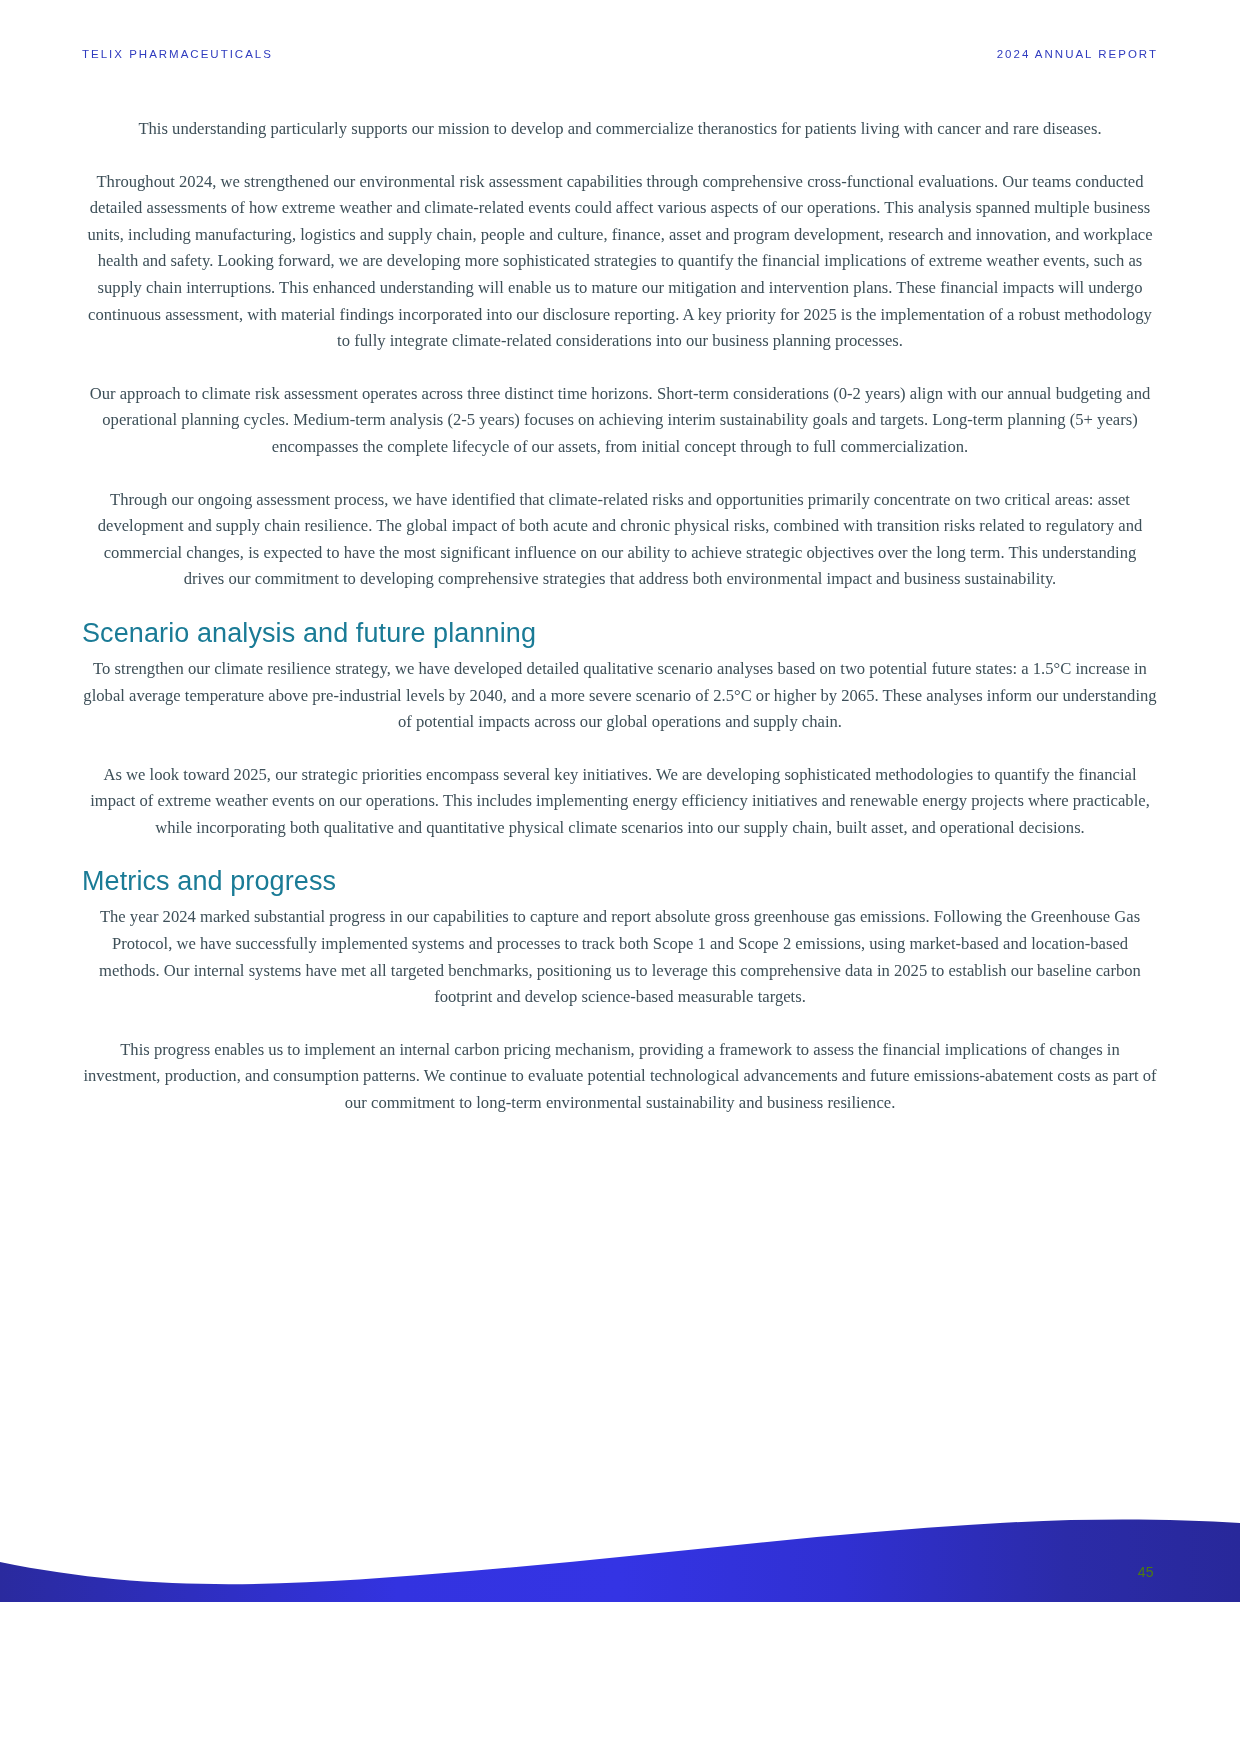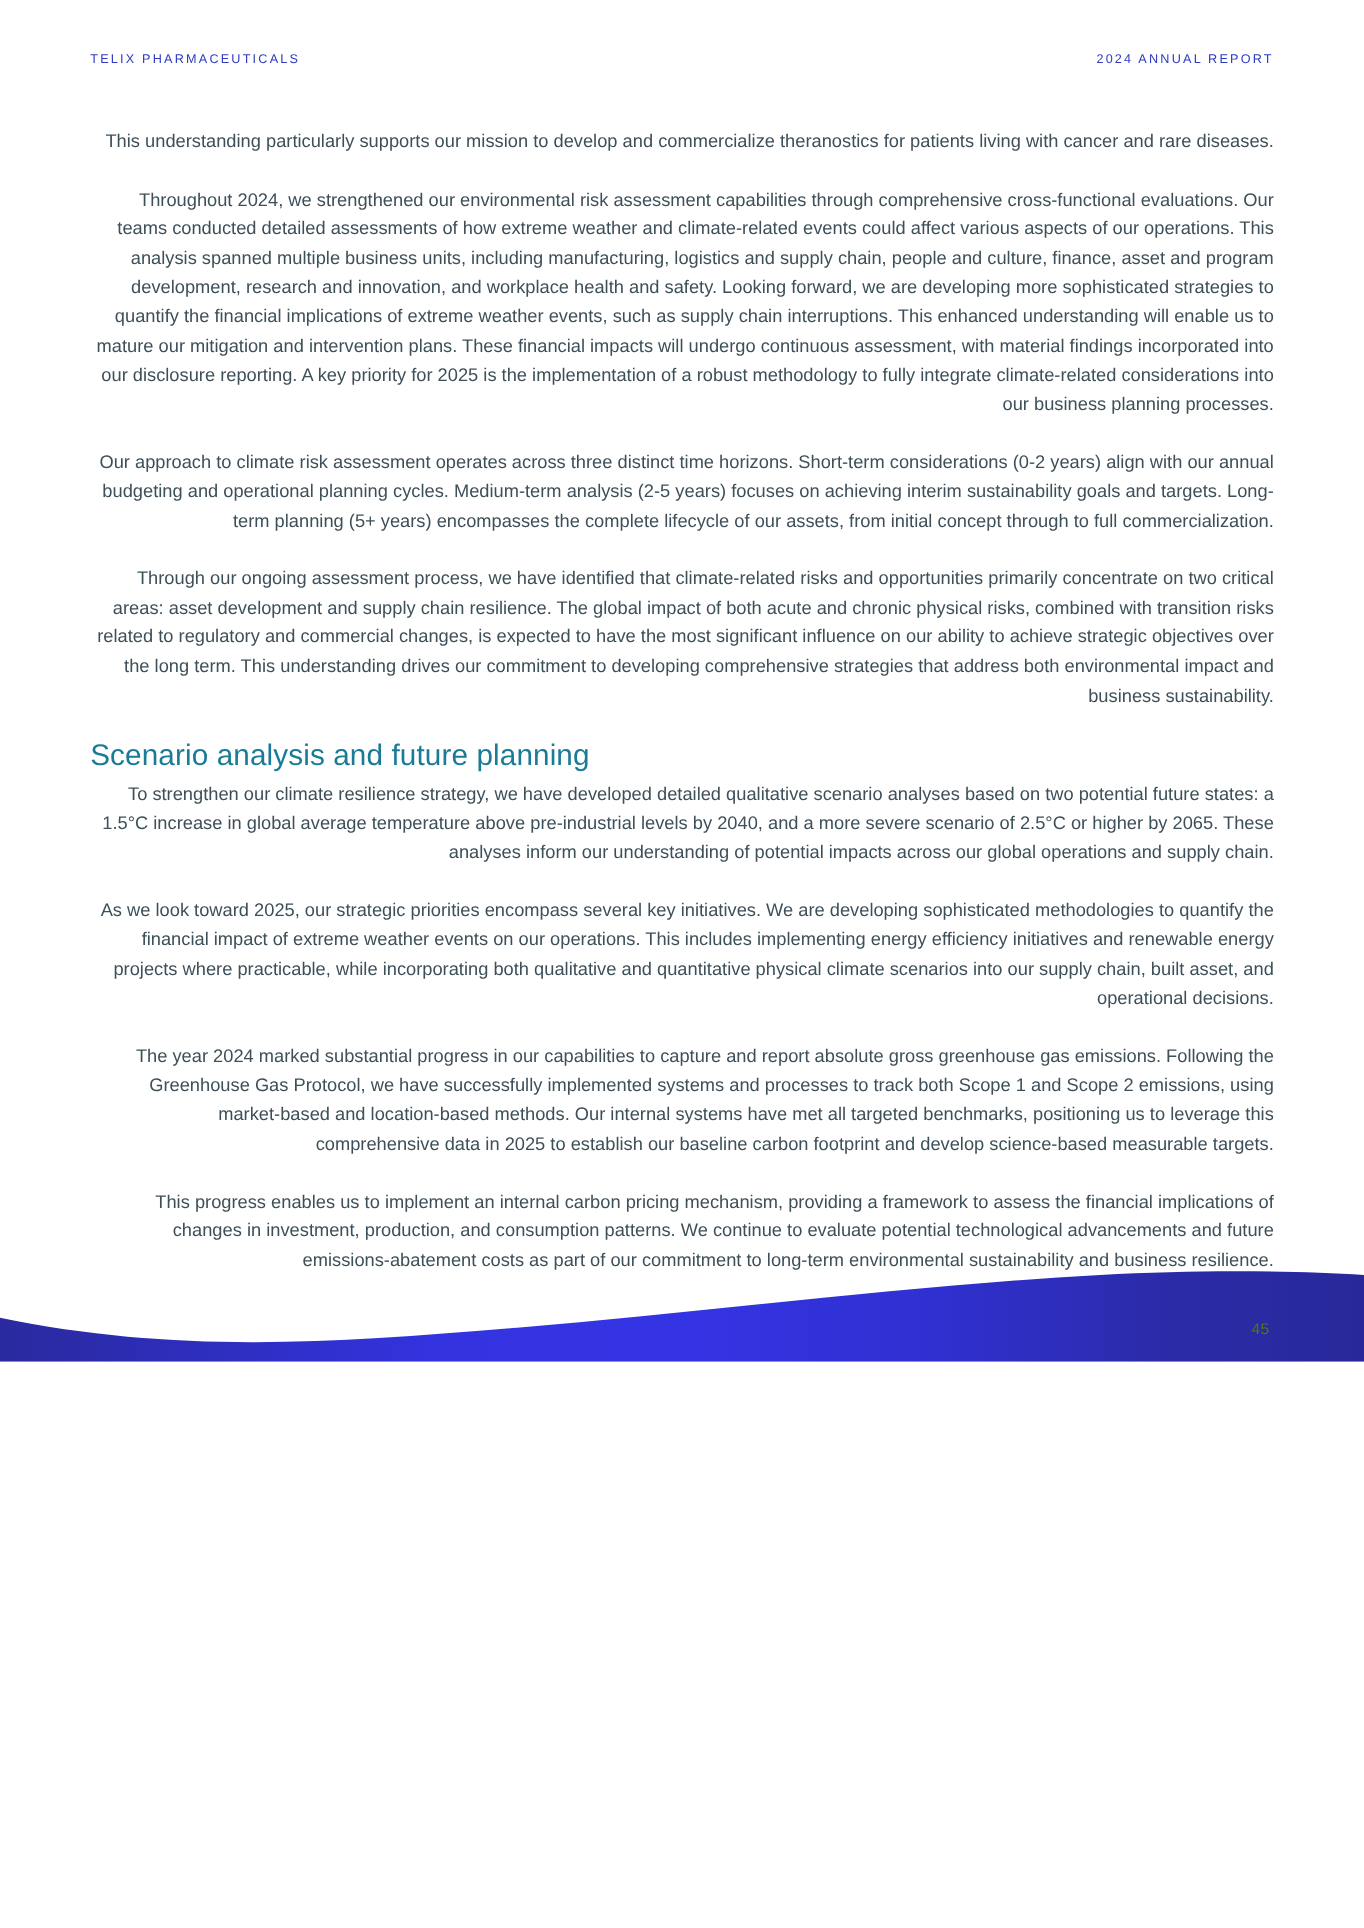--- a/index.html
+++ b/index.html
@@ -12,21 +12,21 @@
     background: #ffffff;
     font-family: "Liberation Sans", sans-serif;
     color: #3d4f58;
     position: relative;
     overflow: hidden;
   }
 
   .page {
     position: relative;
     width: 1240px;
-    height: 1238px;
+    height: 1602px;
     box-sizing: border-box;
   }
 
   
   .running-header {
     position: absolute;
     top: 48px;
     left: 82px;
     right: 82px;
     display: flex;
@@ -51,21 +51,22 @@
     left: 82px;
     width: 1076px;
   }
 
   p.body-par {
     margin: 0 0 26px 0;
     font-size: 16.6px;
     line-height: 26.6px;
     color: #3d4f58;
     letter-spacing: 0.01px;
-    text-align: right;
+    text-align: center;
+    font-family: Liberation Serif, serif;
   }
   p.body-par:last-child {
     margin-bottom: 2px;
   }
 
   h2.section-heading {
     margin: 18px 0 9px 0;
     font-size: 27px;
     line-height: 28px;
     font-weight: 400;
@@ -120,20 +121,21 @@
     <p class="body-par">Our approach to climate risk assessment operates across three distinct time horizons. Short-term considerations (0-2 years) align with our annual budgeting and operational planning cycles. Medium-term analysis (2-5 years) focuses on achieving interim sustainability goals and targets. Long-term planning (5+ years) encompasses the complete lifecycle of our assets, from initial concept through to full commercialization.</p>
 
     <p class="body-par">Through our ongoing assessment process, we have identified that climate-related risks and opportunities primarily concentrate on two critical areas: asset development and supply chain resilience. The global impact of both acute and chronic physical risks, combined with transition risks related to regulatory and commercial changes, is expected to have the most significant influence on our ability to achieve strategic objectives over the long term. This understanding drives our commitment to developing comprehensive strategies that address both environmental impact and business sustainability.</p>
 
     <h2 class="section-heading">Scenario analysis and future planning</h2>
 
     <p class="body-par">To strengthen our climate resilience strategy, we have developed detailed qualitative scenario analyses based on two potential future states: a 1.5°C increase in global average temperature above pre-industrial levels by 2040, and a more severe scenario of 2.5°C or higher by 2065. These analyses inform our understanding of potential impacts across our global operations and supply chain.</p>
 
     <p class="body-par">As we look toward 2025, our strategic priorities encompass several key initiatives. We are developing sophisticated methodologies to quantify the financial impact of extreme weather events on our operations. This includes implementing energy efficiency initiatives and renewable energy projects where practicable, while incorporating both qualitative and quantitative physical climate scenarios into our supply chain, built asset, and operational decisions.</p>
 
+    <h2 class="section-heading tight-top">Metrics and progress</h2>
 
     <p class="body-par">The year 2024 marked substantial progress in our capabilities to capture and report absolute gross greenhouse gas emissions. Following the Greenhouse Gas Protocol, we have successfully implemented systems and processes to track both Scope 1 and Scope 2 emissions, using market-based and location-based methods. Our internal systems have met all targeted benchmarks, positioning us to leverage this comprehensive data in 2025 to establish our baseline carbon footprint and develop science-based measurable targets.</p>
 
     <p class="body-par">This progress enables us to implement an internal carbon pricing mechanism, providing a framework to assess the financial implications of changes in investment, production, and consumption patterns. We continue to evaluate potential technological advancements and future emissions-abatement costs as part of our commitment to long-term environmental sustainability and business resilience.</p>
 
   </div>
 
   <div class="footer-wave">
     <svg viewBox="0 0 1240 135" preserveAspectRatio="none" xmlns="http://www.w3.org/2000/svg">
       <defs>

